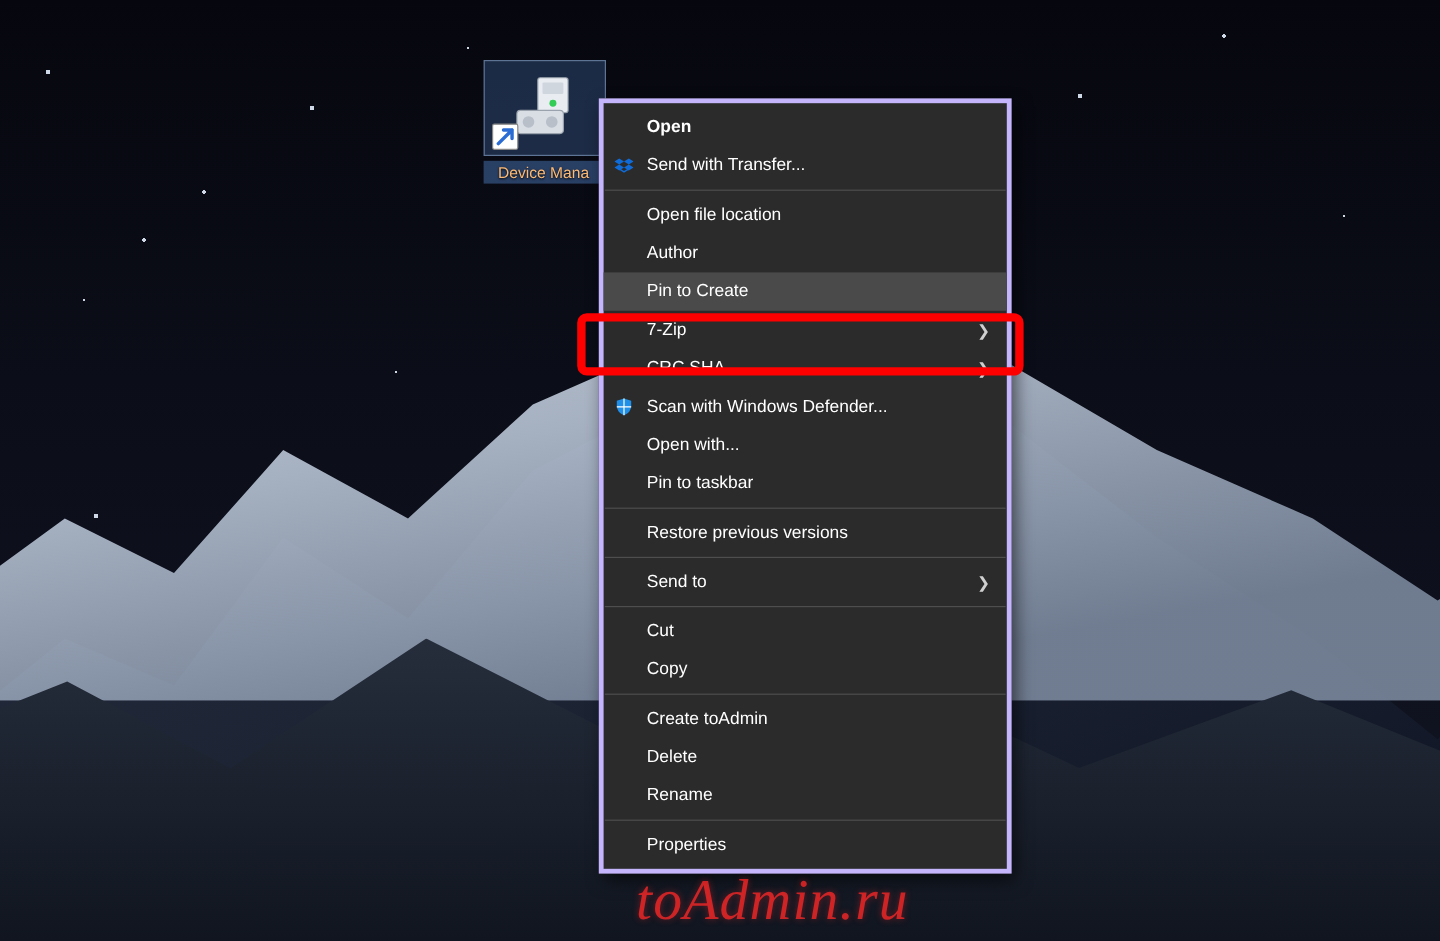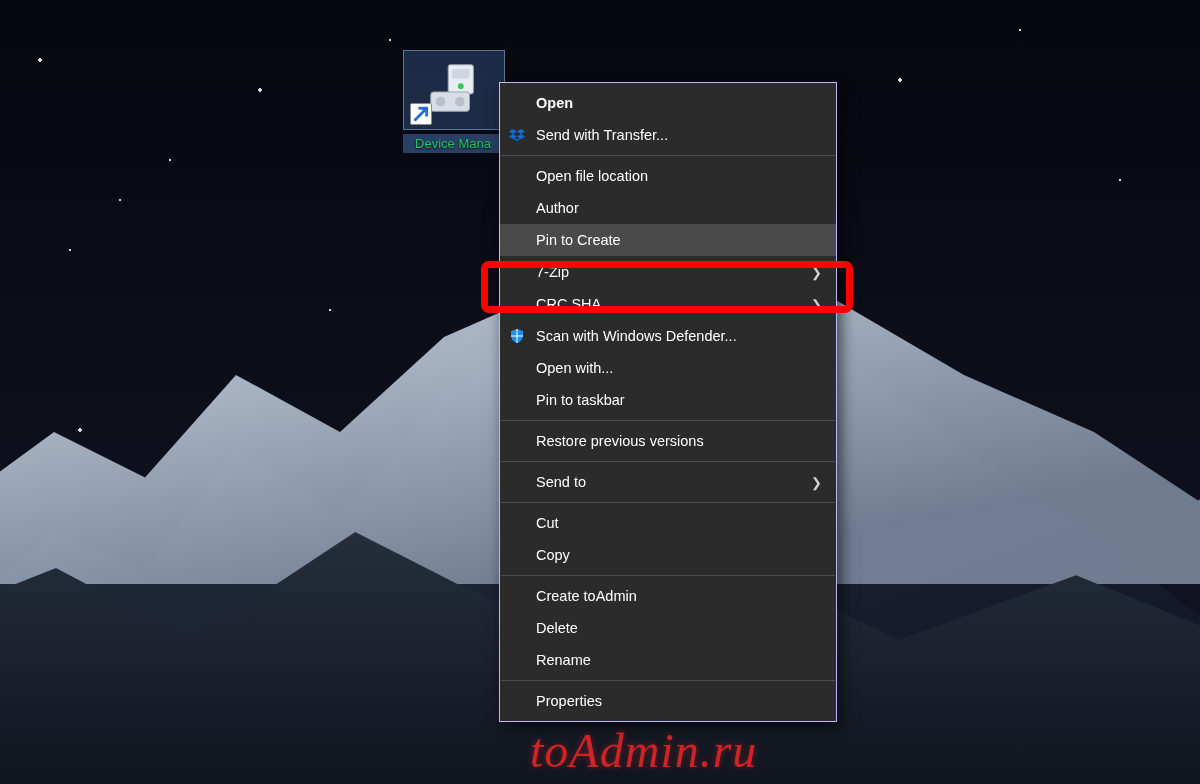--- a/index.html
+++ b/index.html
@@ -51,21 +51,21 @@
     clip-path: polygon(0% 100%, 0% 55%, 10% 40%, 20% 60%, 32% 30%,
                        45% 55%, 58% 35%, 72% 60%, 85% 42%, 100% 65%, 100% 100%);
   }
 
   
   .shortcut {
     position: absolute;
     left: 403px; top: 50px;
     width: 100px;
     text-align: center;
-    color: #22c55e;
+    color: #fdba74;
     font-size: 13px;
     cursor: default;
   }
   .shortcut .icon-wrap {
     width: 100px; height: 78px;
     background: rgba(70,110,170,.35);
     border: 1px solid rgba(160,190,230,.5);
     display: flex; align-items: center; justify-content: center;
     position: relative;
   }
@@ -86,21 +86,21 @@
   }
 
   
   .context-menu {
     position: absolute;
     left: 499px; top: 82px;
     width: 336px;
     background: #2b2b2b;
     color: #fff;
     font-size: 14.5px;
-    border: 1px solid #c4b5fd;
+    border: 4px solid #c4b5fd;
     padding: 4px 0;
     box-shadow: 4px 6px 14px rgba(0,0,0,.6);
   }
   .menu-item {
     display: flex; align-items: center;
     height: 32px;
     padding: 0 14px 0 36px;
     position: relative;
     cursor: default;
   }

